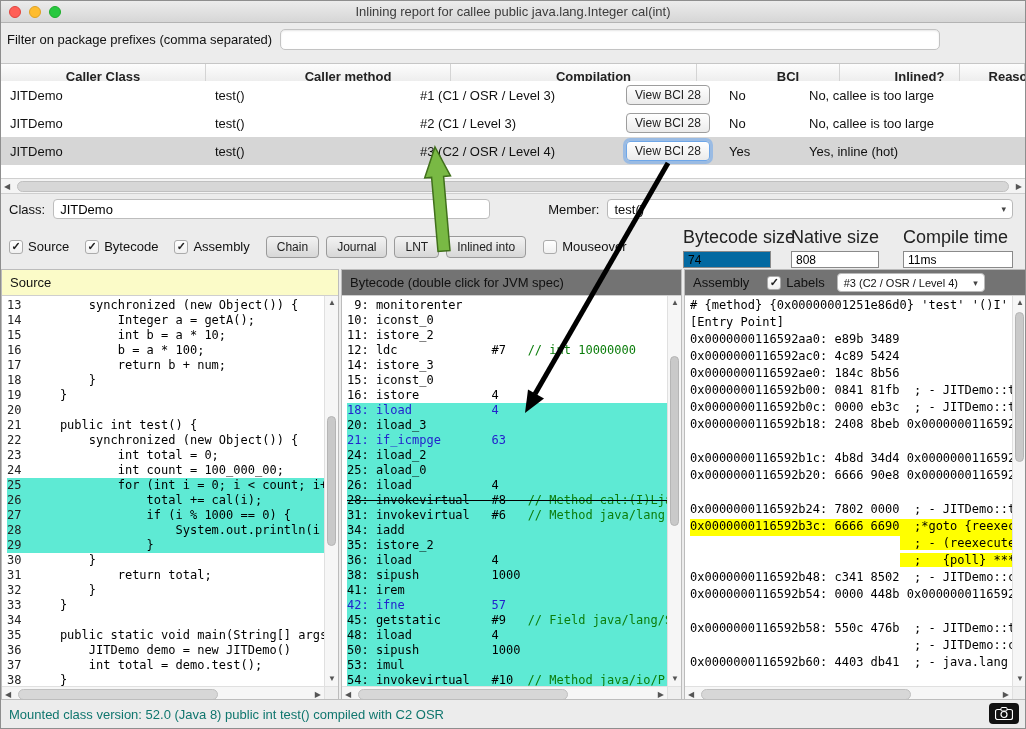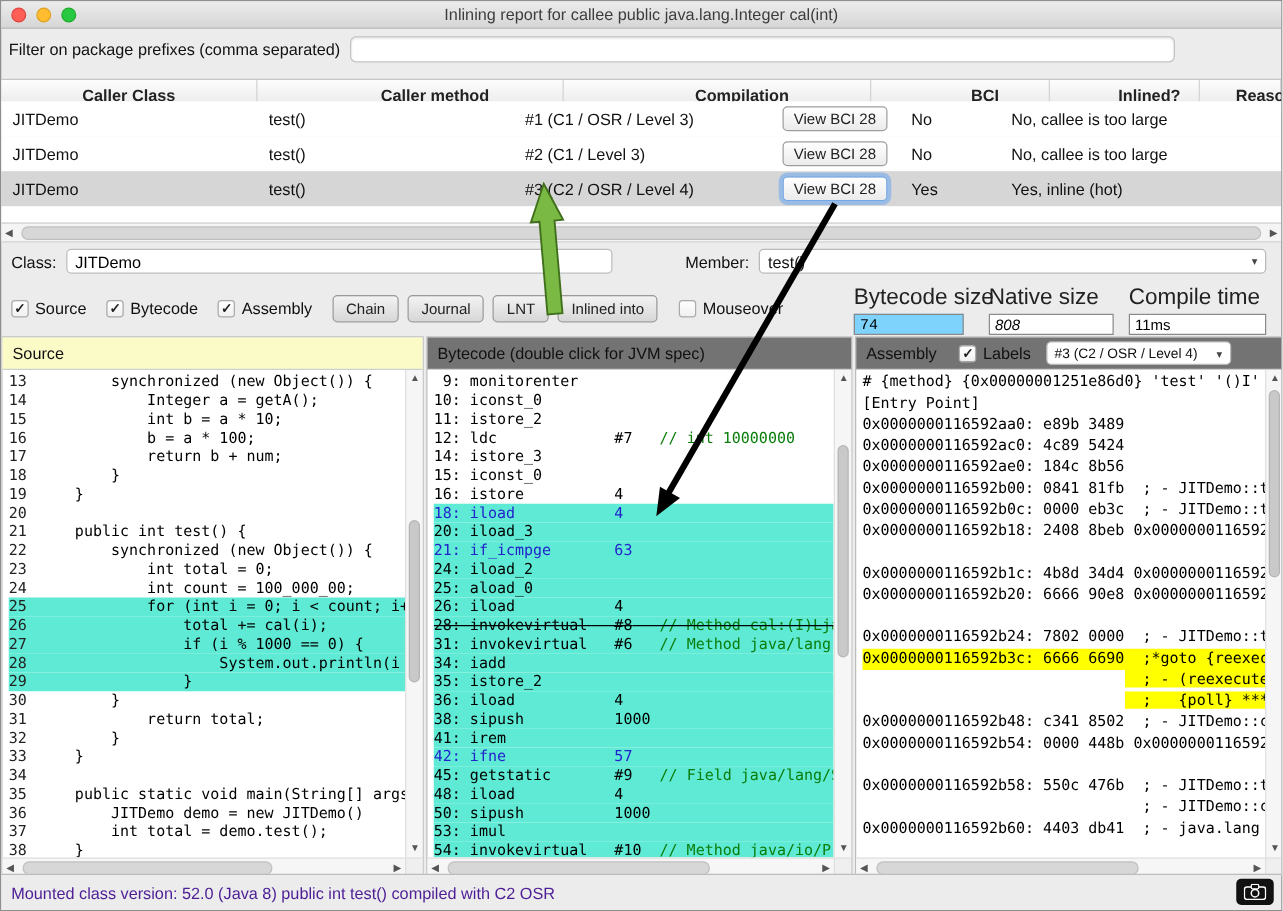--- a/index.html
+++ b/index.html
@@ -70,23 +70,23 @@
     font-size:11px; font-weight:bold; color:#222; margin-right:5px; flex:none; }
   .cb:not(.checked) .check { visibility:hidden; }
   .cb-label { margin-right:16px; }
   .tbtn { font-family:"Liberation Sans",sans-serif; font-size:12px; color:#222; margin-right:7px;
     padding:3px 10px; border:1px solid #9a9a9a; border-radius:4px;
     background:linear-gradient(#f3f3f3,#d7d7d7); }
   .stat { position:absolute; top:3px; }
   .stat-label { font-size:18px; color:#222; margin-bottom:3px; }
   .stat-box { height:17px; border:1px solid #8a8a8a; background:#fff; font-size:12px;
     display:flex; align-items:center; padding-left:4px; color:#000; }
-  .stat-box.green { background:#7dd3fc;font-family:Liberation Mono, monospace; }
+  .stat-box.green { background:#0369a1; }
   #stat-bytecode { left:682px; } #stat-bytecode .stat-box { width:88px; }
-  #stat-native   { left:790px; } #stat-native   .stat-box { width:100px;font-style:italic; }
+  #stat-native   { left:790px; } #stat-native   .stat-box { width:88px; }
   #stat-compile  { left:902px; } #stat-compile  .stat-box { width:110px; }
 
   
   .panel { position:absolute; top:268px; height:432px; background:#fff; border:1px solid #bcbcbc; }
   #panel-source   { left:0;     width:338px; }
   #panel-bytecode { left:340px; width:341px; }
   #panel-assembly { left:683px; width:343px; }
   .panel-header { height:26px; background:#737373; border-bottom:1px solid #cfcfcf;
     display:flex; align-items:center; padding:0 8px; font-size:13px; color:#111; }
   #panel-source .panel-header { background:#fbfbc8; }
@@ -109,21 +109,21 @@
   .byt .cmt { color:#0b7d0b; }
   .asm .cmt { color:#000; }
 
   .asm-combo { width:148px; height:19px; font-size:11px; margin-left:10px; }
   .hdr-cb-label { margin-right:2px; }
   .panel-header .spacer { width:18px; }
 
   
   .statusbar { position:absolute; left:0; right:0; bottom:0; height:29px; background:#ececec;
     border-top:1px solid #bdbdbd; display:flex; align-items:center; padding-left:8px;
-    font-size:13px; color:#4c1d95; }
+    font-size:13px; color:#0f766e; }
   .camera { position:absolute; right:6px; bottom:4px; width:30px; height:21px; background:#111;
     border-radius:4px; display:flex; align-items:center; justify-content:center; }
 
   
   .overlay { position:absolute; left:0; top:0; z-index:60; pointer-events:none; }
 </style>
 </head>
 <body>
 
 <div class="window">

